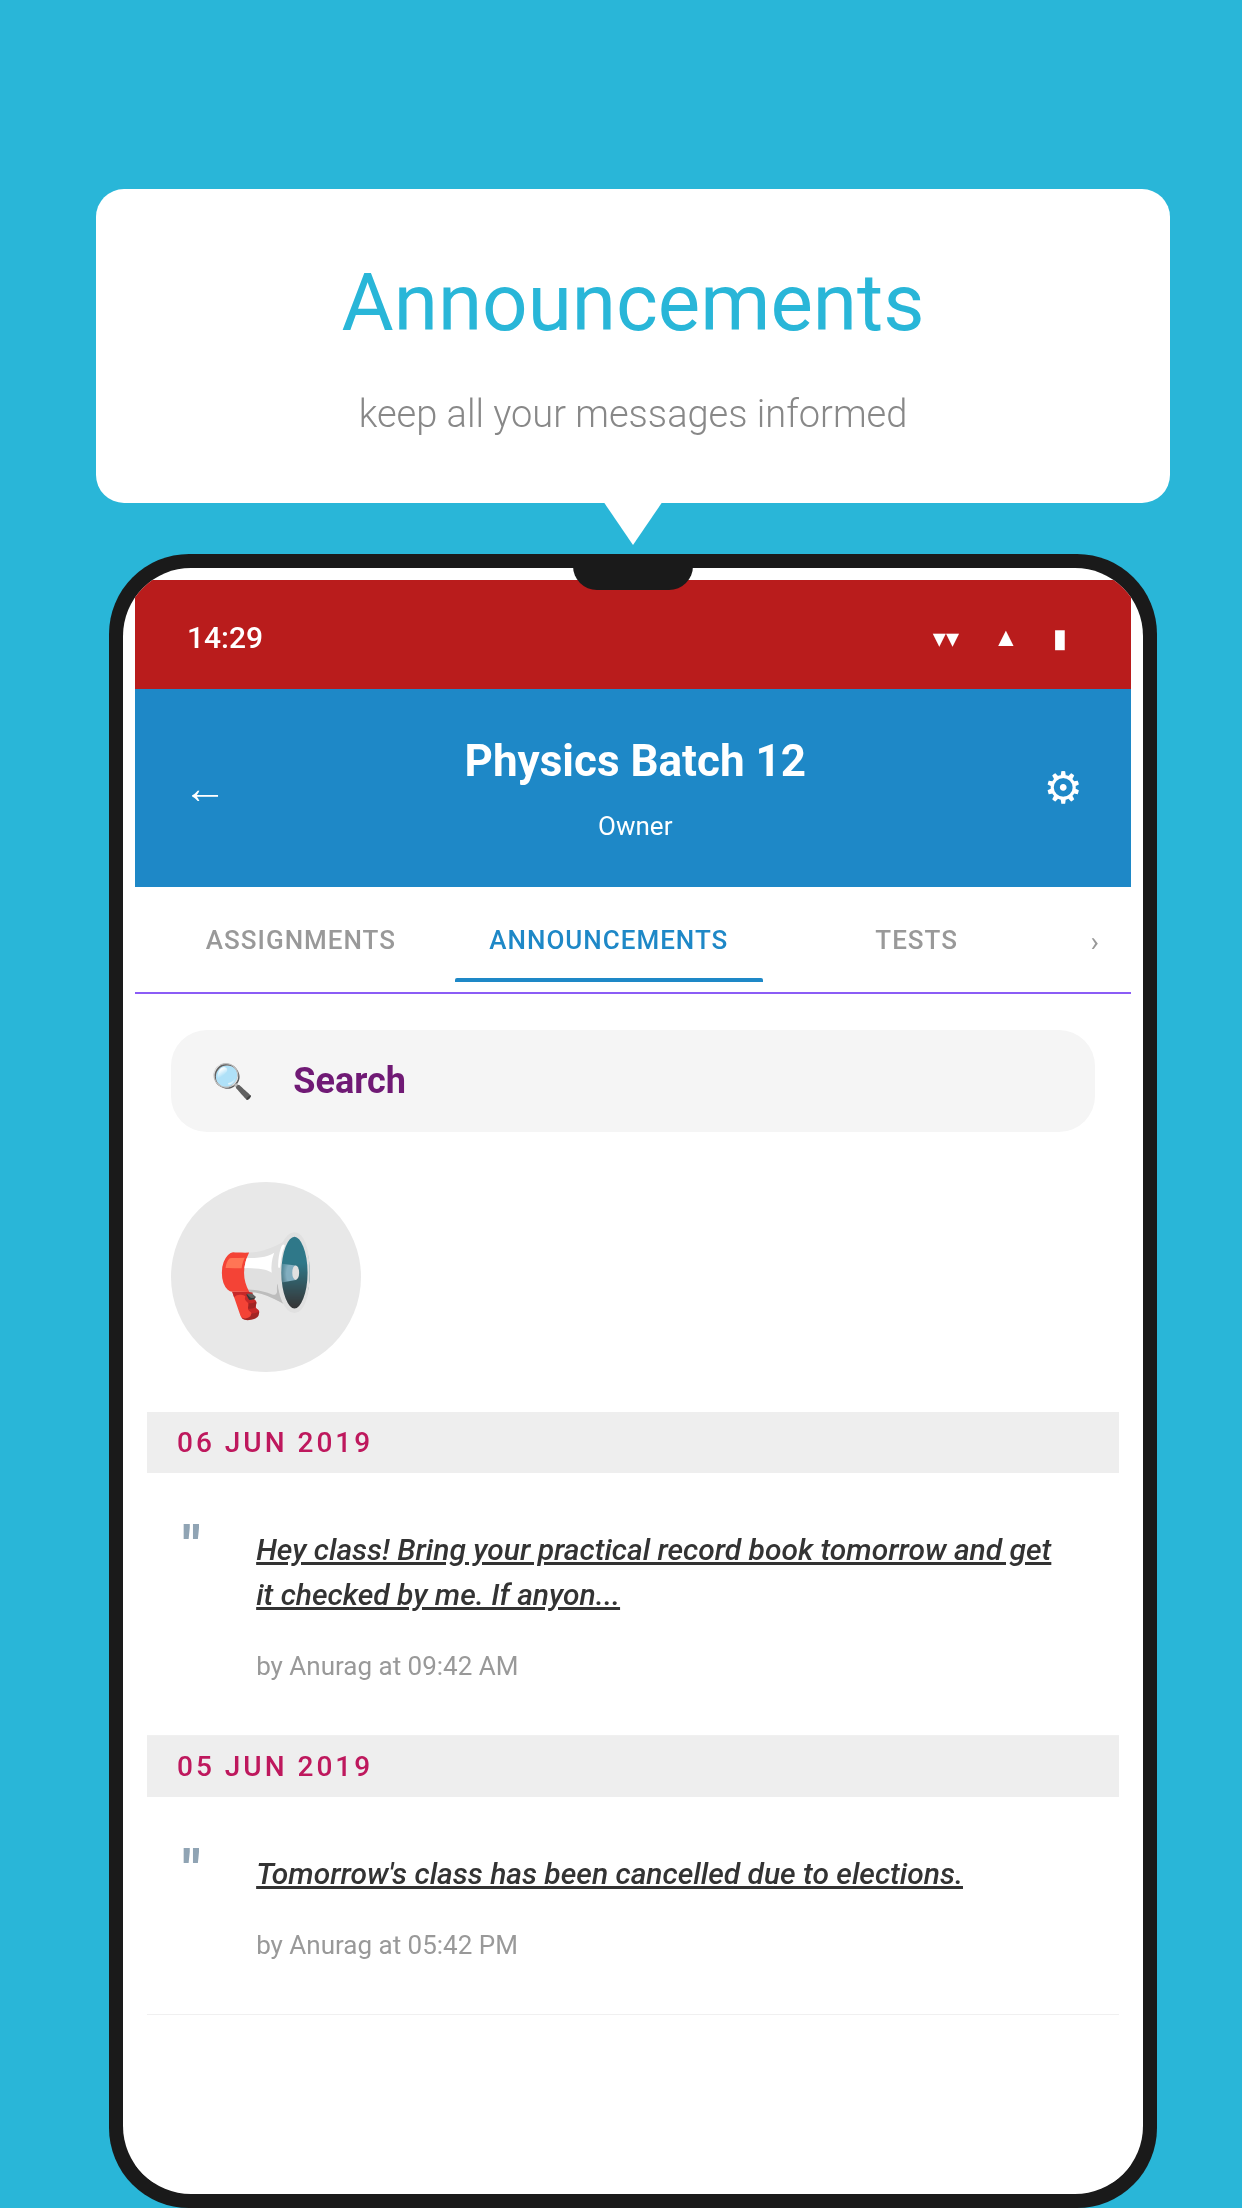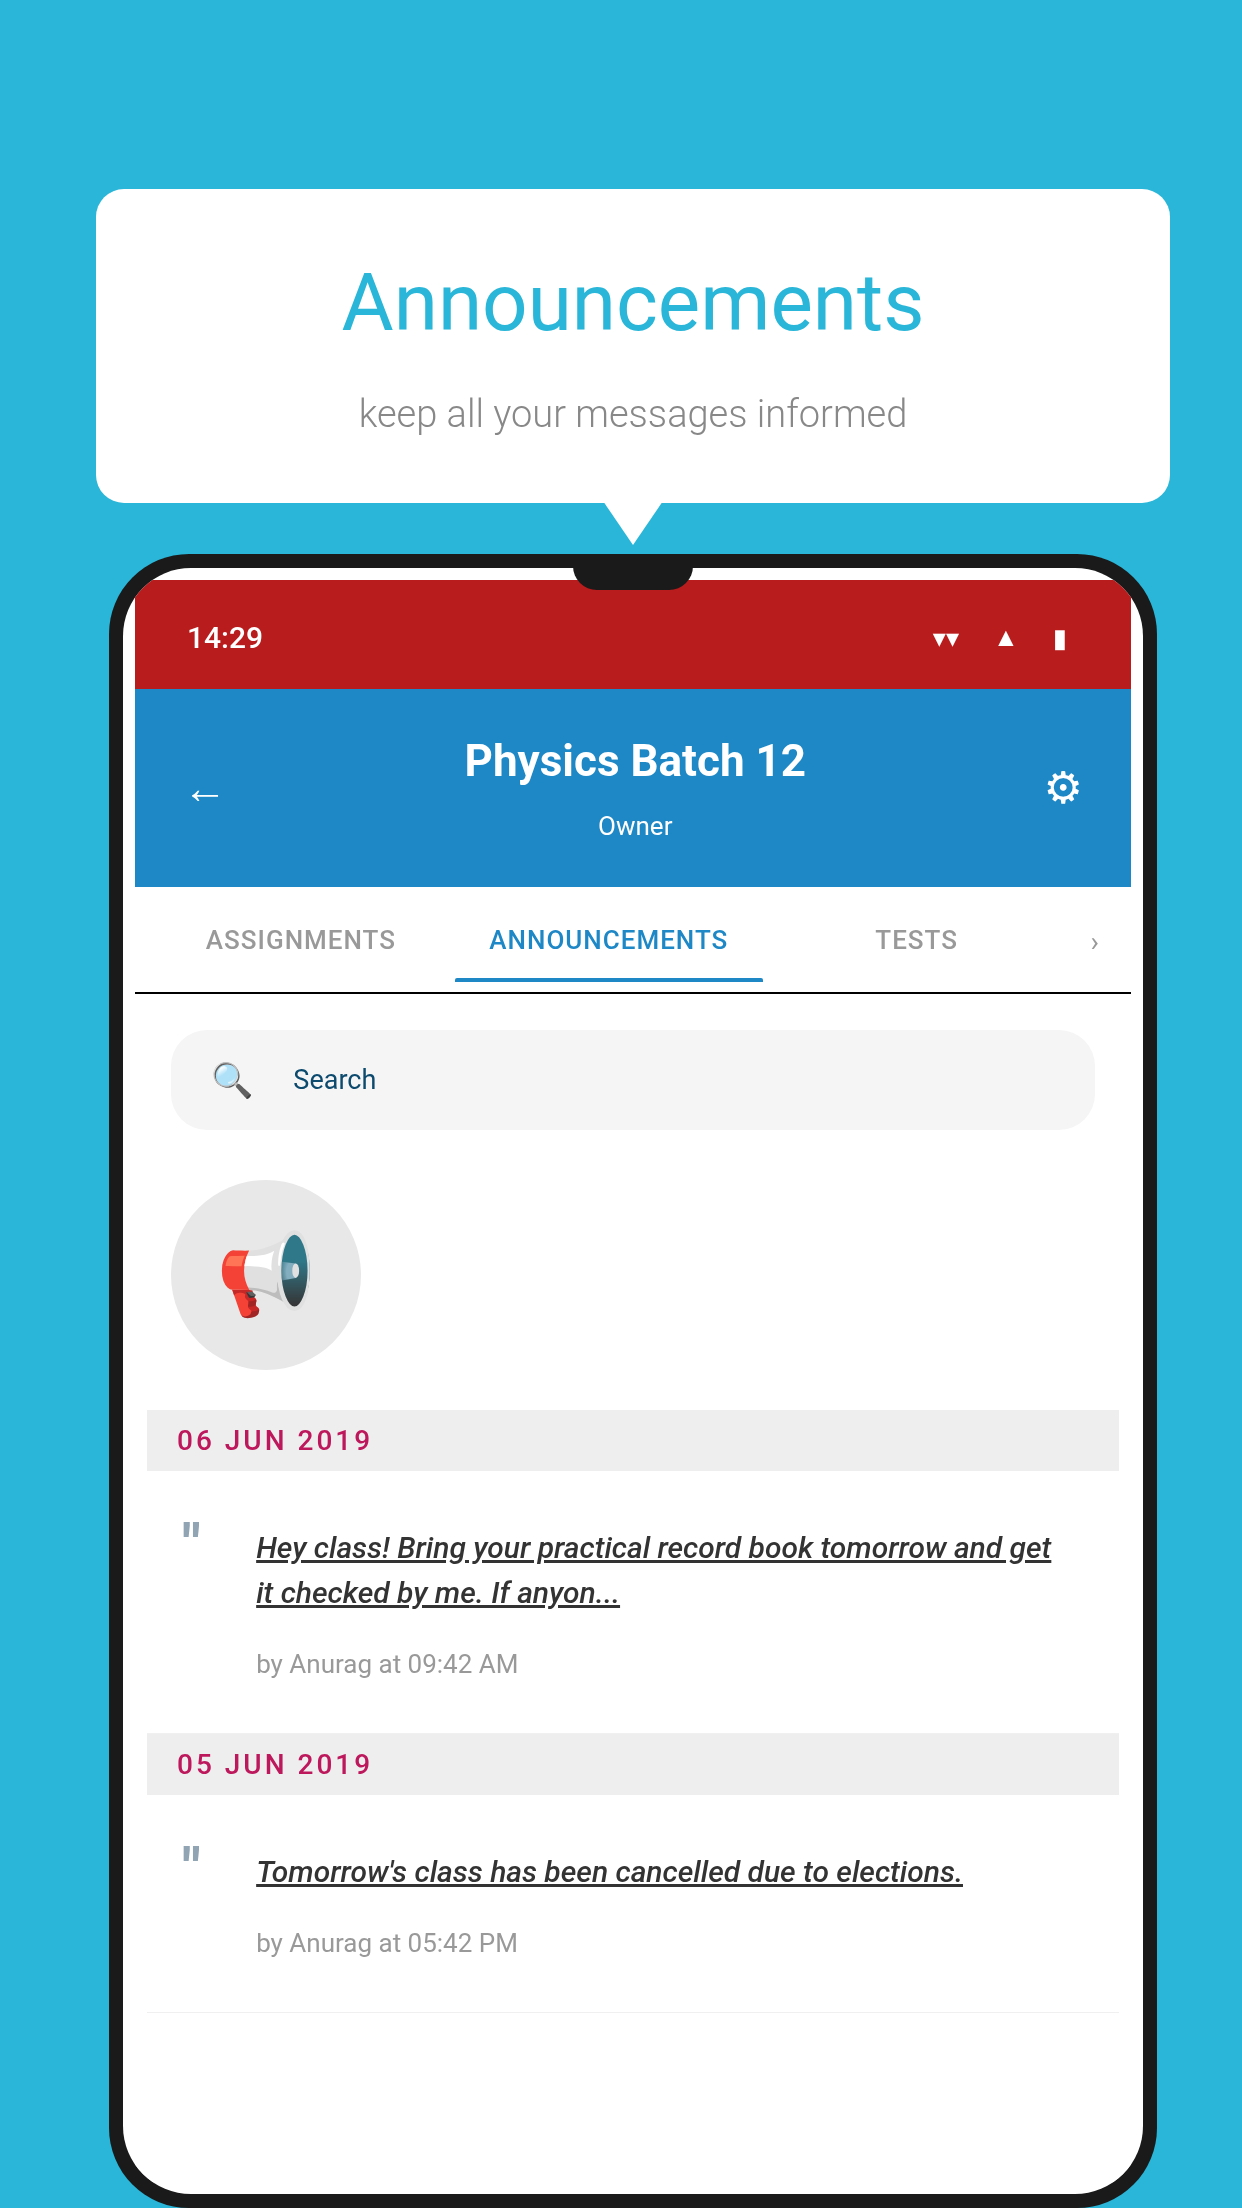--- a/index.html
+++ b/index.html
@@ -161,21 +161,21 @@
     .settings-icon-btn {
       color: white;
       font-size: 44px;
       cursor: pointer;
     }
 
     
     .tabs-bar {
       background: white;
       display: flex;
-      border-bottom: 2px solid #000000;
+      border-bottom: 2px solid #8b5cf6;
       flex-shrink: 0;
     }
 
     .tab-item {
       flex: 1;
       text-align: center;
       padding: 26px 10px 22px;
       font-size: 26px;
       font-weight: 500;
       color: #999;
@@ -222,22 +222,23 @@
       padding: 18px 28px;
       gap: 16px;
     }
 
     .search-icon-el {
       color: #aaa;
       font-size: 34px;
     }
 
     .search-text {
-      color: #0c4a6e;
-      font-size: 27px;
+      color: #701a75;
+      font-size: 36px;
+      font-weight: bold;
     }
 
     
     .empty-state {
       display: flex;
       align-items: center;
       padding: 30px 24px 40px;
       gap: 28px;
     }
 

